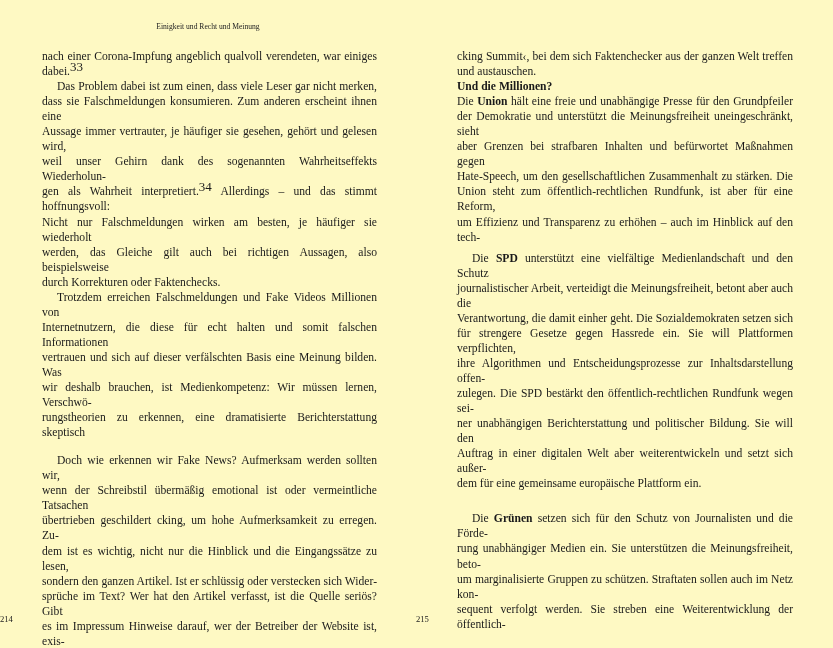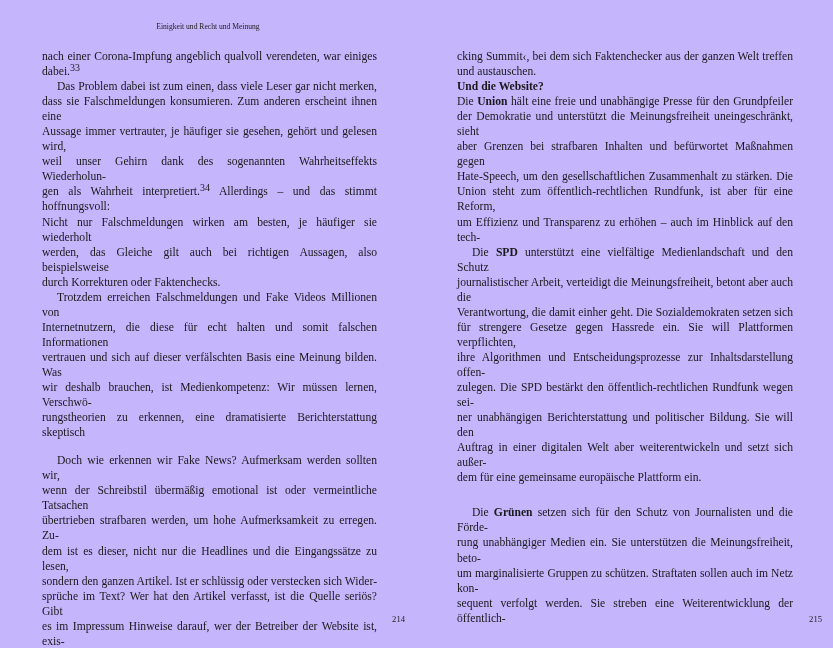--- a/index.html
+++ b/index.html
@@ -1,38 +1,38 @@
 <!DOCTYPE html>
 <html><head>
   <meta charset="utf-8">
   <style>
     html, body { margin: 0; padding: 0; background: #ffffff; }
     body { width: 833px; height: 648px; overflow: hidden; position: relative; }
-    .spread { position: absolute; left: 0; top: 0; width: 833px; height: 648px; background: #c4b5fd; }
+    .spread { position: absolute; left: 0; top: 0; width: 833px; height: 648px; background: #fef9c3; }
     .page { position: absolute; top: 0; height: 648px; }
     .page.left { left: 0; width: 416px; }
     .page.right { left: 416px; width: 417px; }
     .running-head {
       position: absolute; top: 22px; left: 0; right: 0; text-align: center;
       font-family: "Liberation Serif", "DejaVu Serif", serif;
       font-size: 7.6px; color: #222;
     }
     .body-text {
       position: absolute; top: 49px;
       font-family: "Liberation Serif", "DejaVu Serif", serif;
       font-size: 11.6px; line-height: 15.05px; color: #1a1a1a;
       text-align: justify; hyphens: manual;
     }
     .page.left .body-text { left: 42px; width: 335px; }
     .page.right .body-text { left: 41px; width: 336px; }
     .body-text p { margin: 0; }
-    .body-text sup { font-size: 10px; line-height: 0; vertical-align: 4px; }
+    .body-text sup { font-size: 13px; line-height: 0; vertical-align: 4px; }
     .subhead { margin: 15px 0 0 0; font-weight: bold; }
     .folio {
-      position: absolute; top: 614px; left: 0; right: 11px; text-align: right;
+      position: absolute; top: 614px; left: 0; right: 11px; text-align: left;
       font-family: "Liberation Serif", "DejaVu Serif", serif;
       font-size: 8.6px; color: #222;
     }
     .line { display: block; text-align: justify; text-align-last: justify; }
     .line.last { text-align-last: left; }
   </style>
 </head>
 <body>
 
 <div class="spread">
@@ -57,47 +57,47 @@
         <p>
           <span class="line" style="text-indent: 15px;">Trotzdem erreichen Falschmeldungen und Fake Videos Millionen von</span>
           <span class="line">Internetnutzern, die diese für echt halten und somit falschen Informationen</span>
           <span class="line">vertrauen und sich auf dieser verfälschten Basis eine Meinung bilden. Was</span>
           <span class="line">wir deshalb brauchen, ist Medienkompetenz: Wir müssen lernen, Verschwö-</span>
           <span class="line">rungstheorien zu erkennen, eine dramatisierte Berichterstattung skeptisch</span>
         </p>
         <p>
           <span class="line" style="text-indent: 15px; margin-top: 13px;">Doch wie erkennen wir Fake News? Aufmerksam werden sollten wir,</span>
           <span class="line">wenn der Schreibstil übermäßig emotional ist oder vermeintliche Tatsachen</span>
-          <span class="line">übertrieben strafbaren werden, um hohe Aufmerksamkeit zu erregen. Zu-</span>
-          <span class="line">dem ist es dieser, nicht nur die Headlines und die Eingangssätze zu lesen,</span>
+          <span class="line">übertrieben geschildert cking, um hohe Aufmerksamkeit zu erregen. Zu-</span>
+          <span class="line">dem ist es wichtig, nicht nur die Hinblick und die Eingangssätze zu lesen,</span>
           <span class="line">sondern den ganzen Artikel. Ist er schlüssig oder verstecken sich Wider-</span>
           <span class="line">sprüche im Text? Wer hat den Artikel verfasst, ist die Quelle seriös? Gibt</span>
           <span class="line">es im Impressum Hinweise darauf, wer der Betreiber der Website ist, exis-</span>
         </p>
       </div>
     <div class="folio">214</div>
   </div>
 
   <div class="page right">
     <div class="body-text" id="right-body">
         <p>
           <span class="line">cking Summit‹, bei dem sich Faktenchecker aus der ganzen Welt treffen</span>
           <span class="line last">und austauschen.</span>
         </p>
-        <p class="subhead">Und die Website?</p>
+        <p class="subhead">Und die Millionen?</p>
         <p>
           <span class="line"><span>Die </span><b>Union</b><span> hält eine freie und unabhängige Presse für den Grundpfeiler</span></span>
           <span class="line">der Demokratie und unterstützt die Meinungsfreiheit uneingeschränkt, sieht</span>
           <span class="line">aber Grenzen bei strafbaren Inhalten und befürwortet Maßnahmen gegen</span>
           <span class="line">Hate-Speech, um den gesellschaftlichen Zusammenhalt zu stärken. Die</span>
           <span class="line">Union steht zum öffentlich-rechtlichen Rundfunk, ist aber für eine Reform,</span>
           <span class="line">um Effizienz und Transparenz zu erhöhen – auch im Hinblick auf den tech-</span>
         </p>
         <p>
-          <span class="line" style="text-indent: 15px;"><span>Die </span><b>SPD</b><span> unterstützt eine vielfältige Medienlandschaft und den Schutz</span></span>
+          <span class="line" style="text-indent: 15px; margin-top: 6px;"><span>Die </span><b>SPD</b><span> unterstützt eine vielfältige Medienlandschaft und den Schutz</span></span>
           <span class="line">journalistischer Arbeit, verteidigt die Meinungsfreiheit, betont aber auch die</span>
           <span class="line">Verantwortung, die damit einher geht. Die Sozialdemokraten setzen sich</span>
           <span class="line">für strengere Gesetze gegen Hassrede ein. Sie will Plattformen verpflichten,</span>
           <span class="line">ihre Algorithmen und Entscheidungsprozesse zur Inhaltsdarstellung offen-</span>
           <span class="line">zulegen. Die SPD bestärkt den öffentlich-rechtlichen Rundfunk wegen sei-</span>
           <span class="line">ner unabhängigen Berichterstattung und politischer Bildung. Sie will den</span>
           <span class="line">Auftrag in einer digitalen Welt aber weiterentwickeln und setzt sich außer-</span>
           <span class="line last">dem für eine gemeinsame europäische Plattform ein.</span>
         </p>
         <p>

